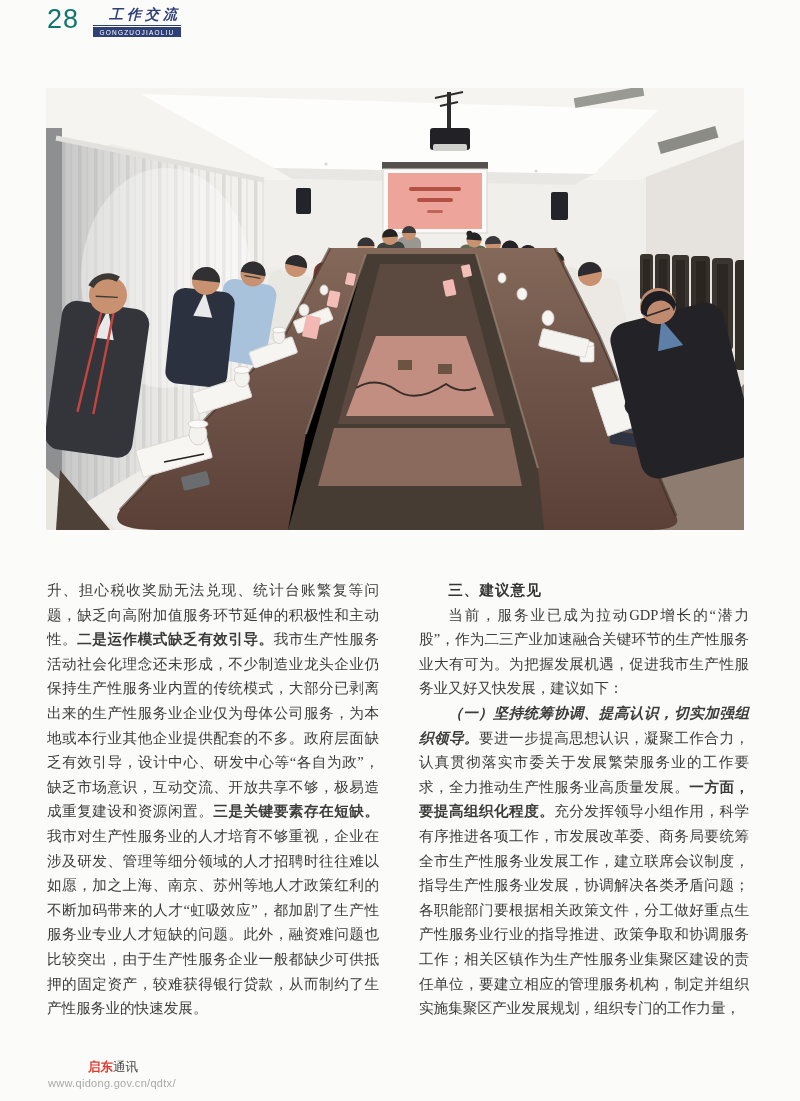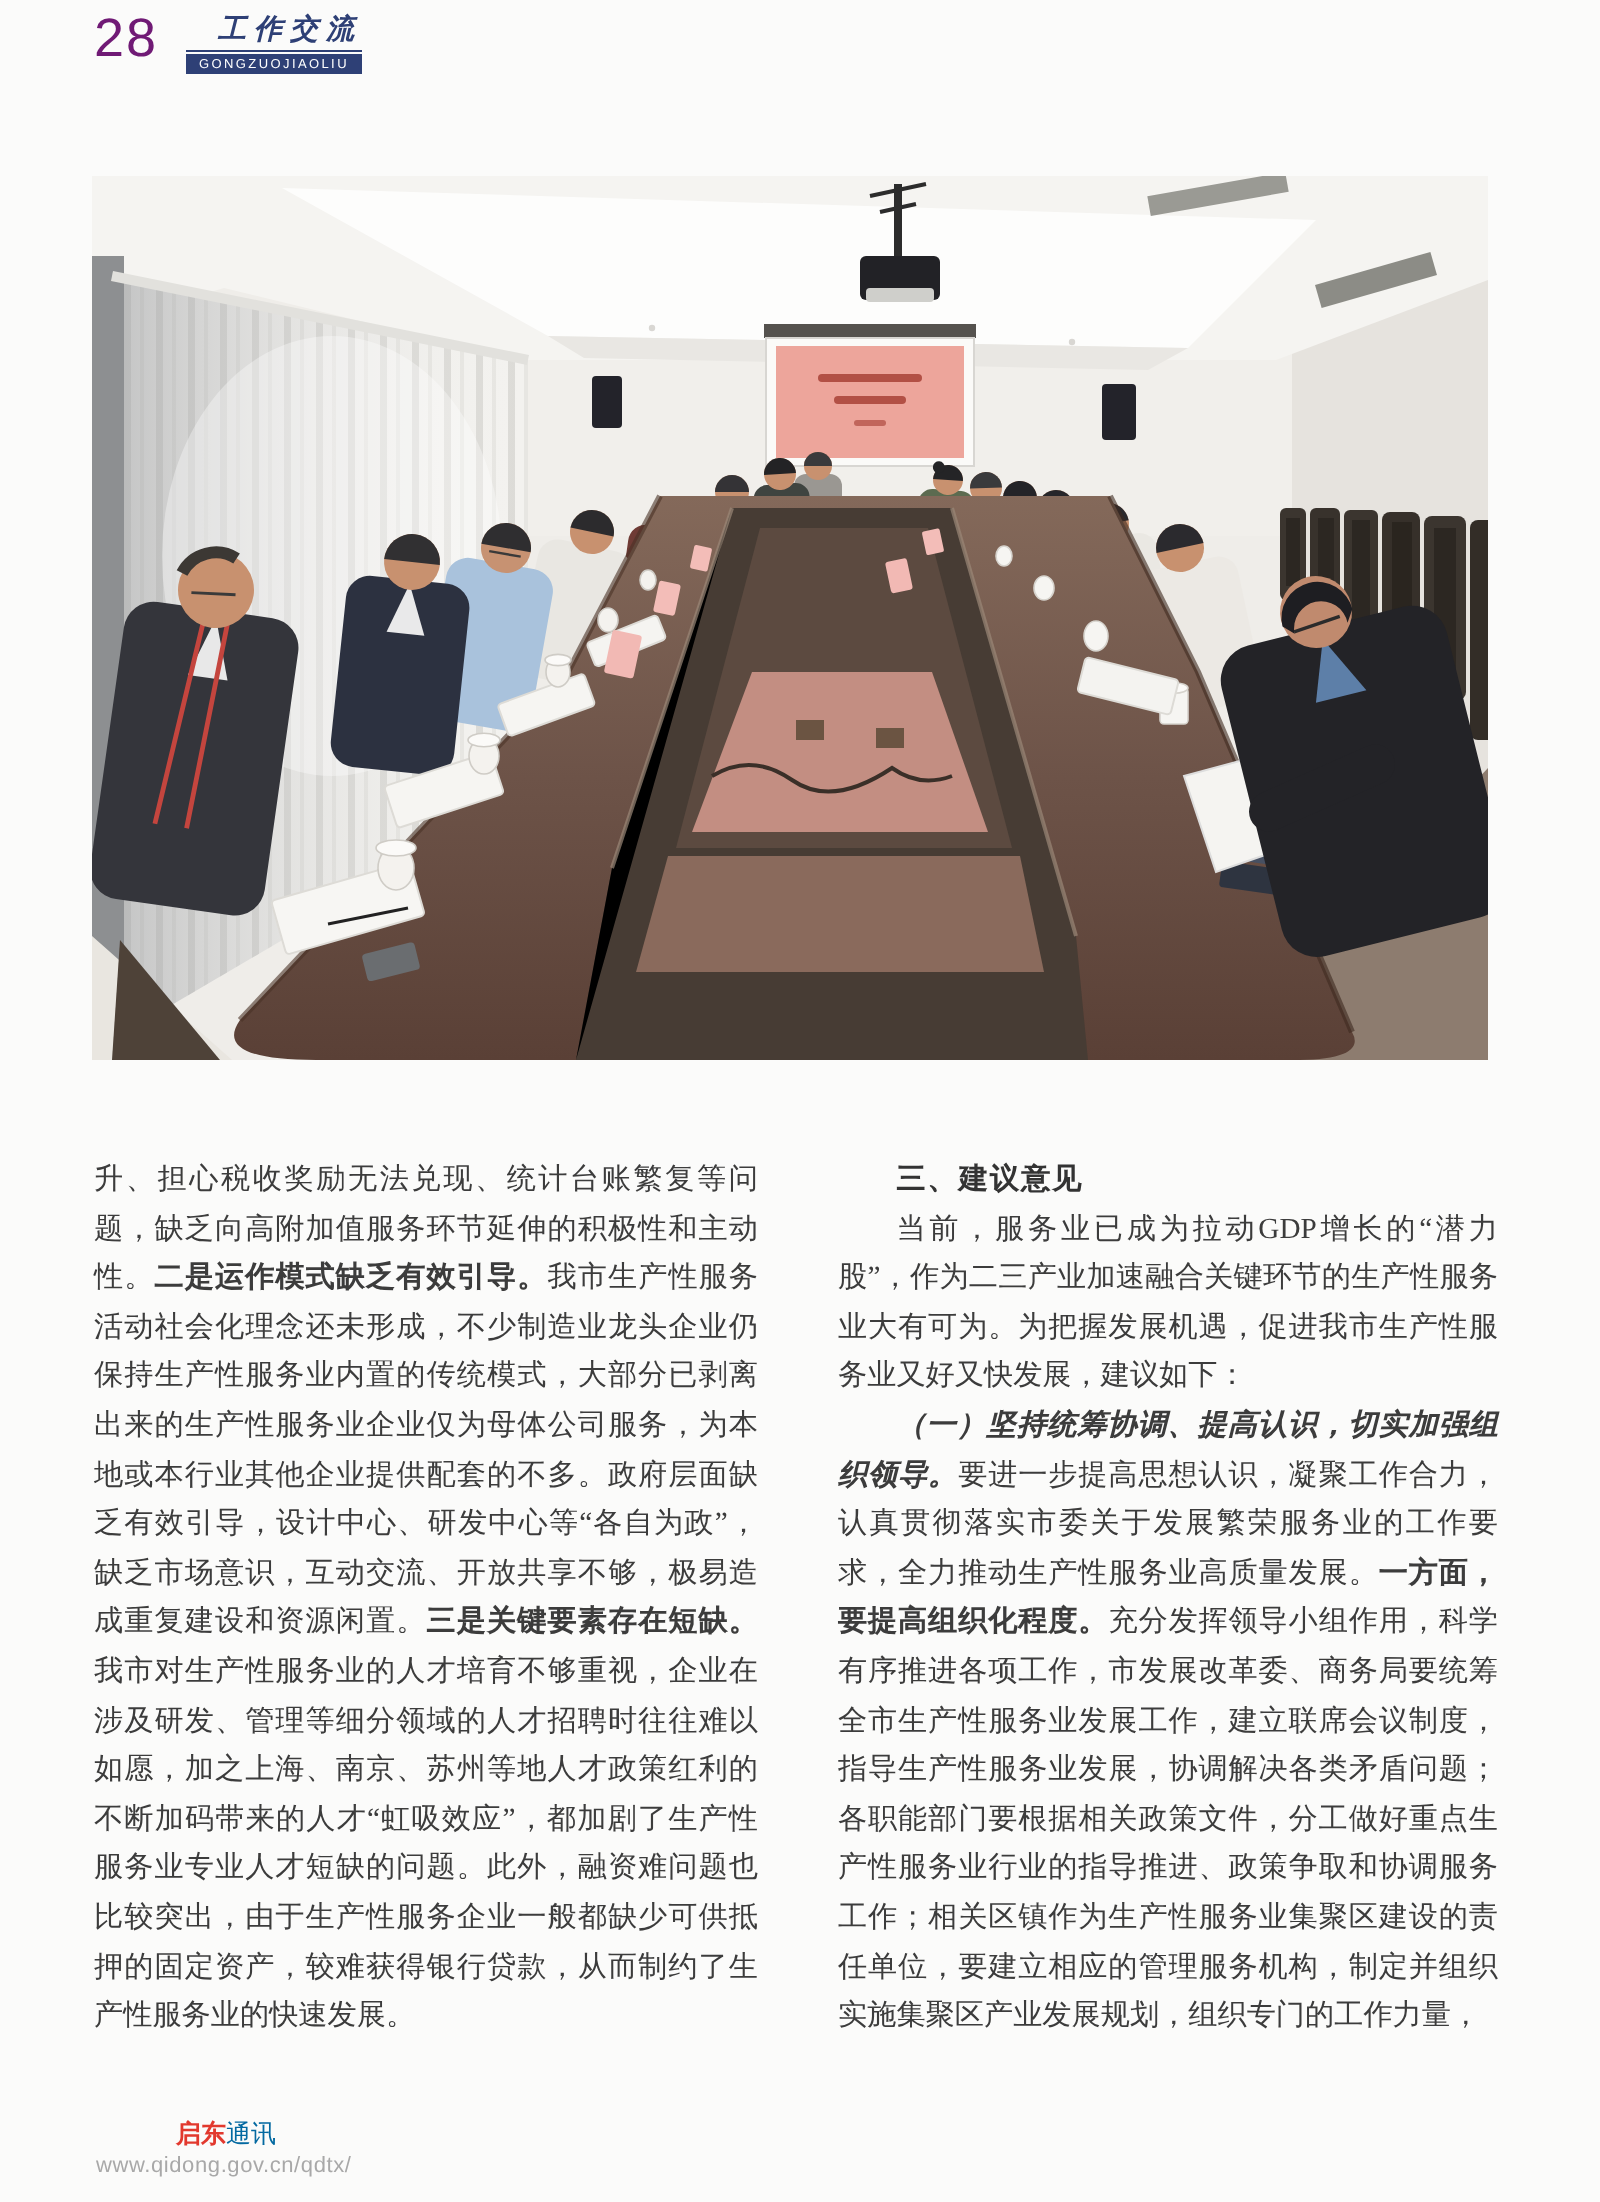--- a/index.html
+++ b/index.html
@@ -5,21 +5,21 @@
   html,body{margin:0;padding:0;}
   body{
     width:800px;height:1101px;position:relative;overflow:hidden;
     background:#fbfbfa;color:#3c3c3c;
     font-family:"Liberation Serif","DejaVu Serif",serif;
   }
   
   .page-num{
     position:absolute;left:47px;top:4px;
     font-family:"Liberation Sans","DejaVu Sans",sans-serif;
-    font-size:27px;color:#701a75;letter-spacing:1px;
+    font-size:27px;color:#0f766e;letter-spacing:1px;
   }
   .masthead{position:absolute;left:93px;top:6px;width:88px;}
   .masthead .cn{
     display:block;text-align:right;
     font-size:14px;font-weight:700;font-style:italic;
     color:#2e4076;letter-spacing:4px;white-space:nowrap;
   }
   .masthead .rule{height:0;border-bottom:1.5px solid #2e4076;margin-top:1px;}
   .masthead .py{
     display:block;margin-top:1px;background:#2e4076;color:#ffffff;
@@ -46,21 +46,21 @@
   .b{font-weight:700;}
   .kai{font-weight:700;font-style:italic;}
   .heading{
     font-family:"Liberation Sans","DejaVu Sans",sans-serif;
     font-weight:700;text-indent:2em;letter-spacing:1px;color:#333;
   }
   
   .footer{position:absolute;left:48px;top:1061px;line-height:1;}
   .brand{font-family:"Liberation Sans","DejaVu Sans",sans-serif;font-size:12.5px;}
   .brand .bold{color:#e2392e;font-weight:700;margin-left:40px;}
-  .brand .light{color:#0369a1;font-weight:400;}
+  .brand .light{color:#404040;font-weight:400;}
   .url{
     font-family:"Liberation Sans","DejaVu Sans",sans-serif;
     font-size:11px;color:#a8a8a8;margin-top:4px;letter-spacing:.3px;
   }
 </style>
 </head>
 <body>
 
 <div class="page-num">28</div>
 <div class="masthead">

